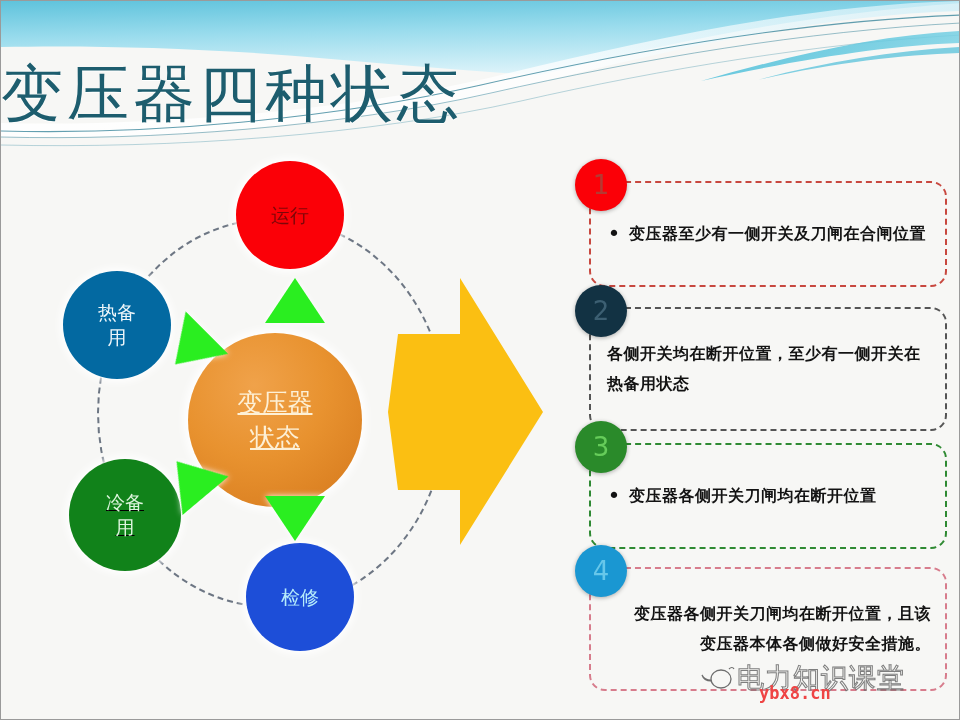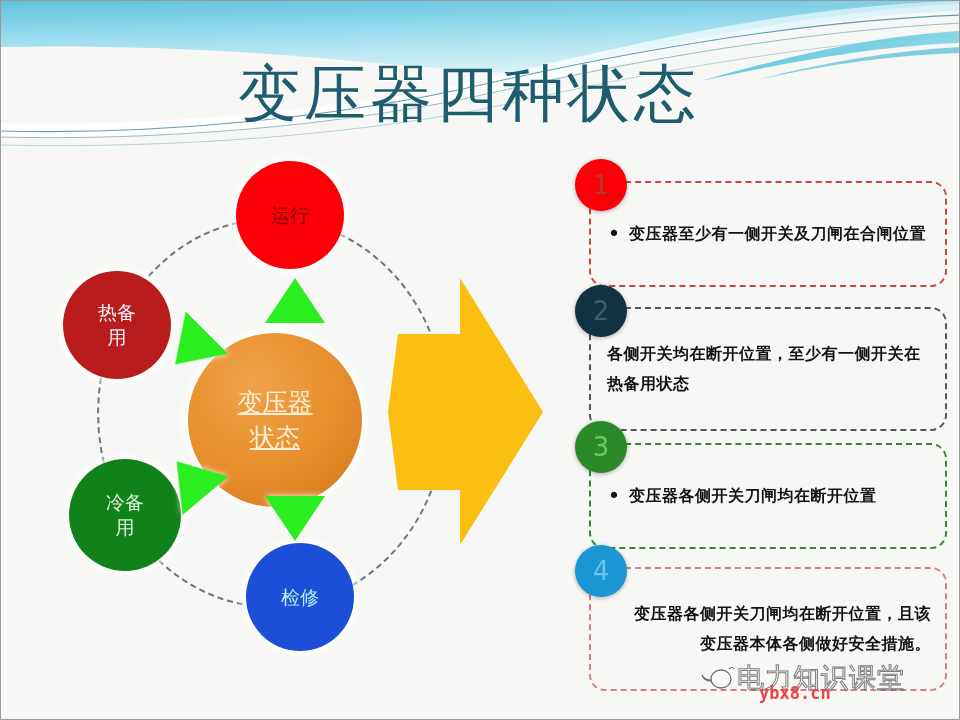--- a/index.html
+++ b/index.html
@@ -30,21 +30,20 @@
     pointer-events: none;
   }
   #header-band svg { display: block; }
 
   
   #page-title {
     position: absolute;
     left: 0;
     top: 56px;
     width: 936px;
-    text-align: center;
     font-size: 62px;
     line-height: 74px;
     letter-spacing: 4px;
     font-weight: 400;
     color: #1d5d6e;
     font-family: "DejaVu Serif", "Liberation Serif", serif;
     text-shadow: 0 1px 0 rgba(255,255,255,0.9);
     white-space: nowrap;
   }
 
@@ -87,31 +86,32 @@
     left: 185px; top: 5px;
     width: 108px; height: 108px;
     background: #fb0007;
     box-shadow: 0 0 9px 3px rgba(255,255,255,.95);
   }
   #node-run .node-label { color: #7c0608; }
 
   #node-hot {
     left: 12px; top: 115px;
     width: 108px; height: 108px;
-    background: #b91c1c;
+    background: #0369a1;
     box-shadow: 0 0 9px 3px rgba(255,255,255,.95);
     justify-content: center;
   }
   #node-hot .node-label { color: #eef6fa; }
 
   #node-cold {
     left: 18px; top: 303px;
     width: 112px; height: 112px;
     background: #11821a;
     box-shadow: 0 0 9px 3px rgba(255,255,255,.95);
+    text-decoration: underline;
   }
   #node-cold .node-label { color: #ddf5dd; }
 
   #node-maint {
     left: 195px; top: 387px;
     width: 108px; height: 108px;
     background: #1d4ed8;
     box-shadow: 0 0 9px 3px rgba(255,255,255,.95);
   }
   #node-maint .node-label { color: #b6ecfb; }

